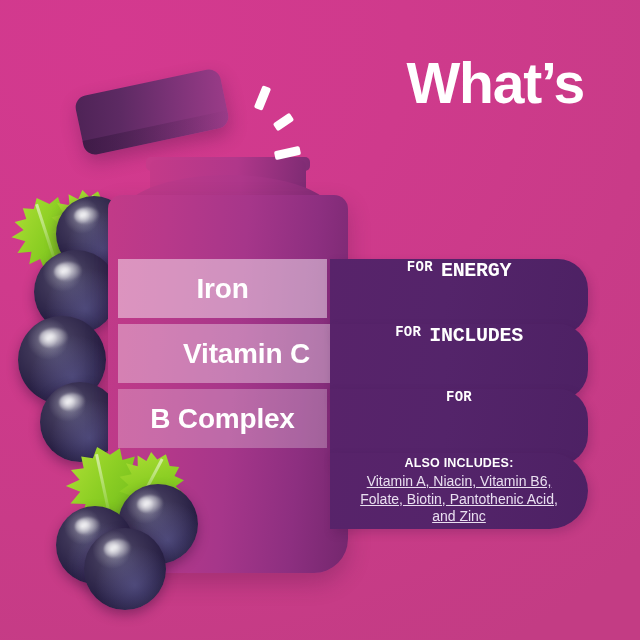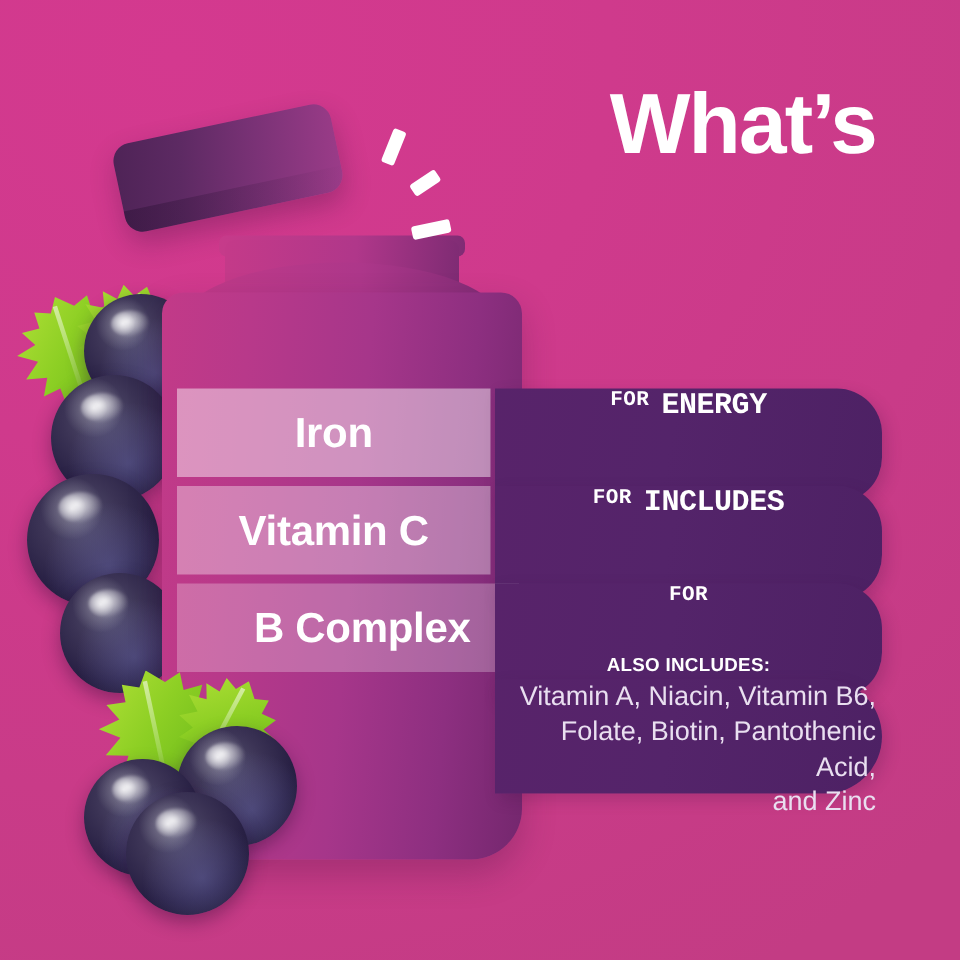--- a/index.html
+++ b/index.html
@@ -138,22 +138,22 @@
     width: 209px; height: 59px;
     display: flex;
     align-items: center;
     justify-content: center;
     color: #ffffff;
     font-size: 28px;
     font-weight: bold;
     letter-spacing: -0.2px;
   }
   .row .row-name { background: rgba(255,255,255,0.46); }
-  .row.tint-2 .row-name { background: rgba(255,255,255,0.36); }
-  .row.tint-3 .row-name { background: rgba(255,255,255,0.26); padding-left: 19px; }
+  .row.tint-2 .row-name { background: rgba(255,255,255,0.36); padding-left: 24px; }
+  .row.tint-3 .row-name { background: rgba(255,255,255,0.26); }
 
   .row-benefit {
     position: absolute;
     left: 212px; top: 0;
     width: 258px; height: 76px;
     border-radius: 0 30px 30px 0;
     background: linear-gradient(100deg, #58236a 0%, #54246a 45%, #4d2164 100%);
     display: flex;
     align-items: flex-start;
     justify-content: center;
@@ -191,24 +191,25 @@
   }
   #also-title {
     color: #ffffff;
     font-size: 12.5px;
     font-weight: bold;
     letter-spacing: 0.2px;
     margin-bottom: 3px;
   }
   #also-body {
     color: #e9dff0;
-    font-size: 18px;
+    font-size: 14px;
     line-height: 1.28;
-    text-align: right;
+    text-align: center;
     white-space: pre-line;
+    text-decoration: underline;
   }
 </style>
 </head>
 <body>
 
 <div id="stage">
 
   <div class="produce">
     <div class="leaf" style="left:6px;  top:196px; width:86px;  height:80px;  transform:rotate(-18deg);">
         <div class="leaf-vein"></div>

